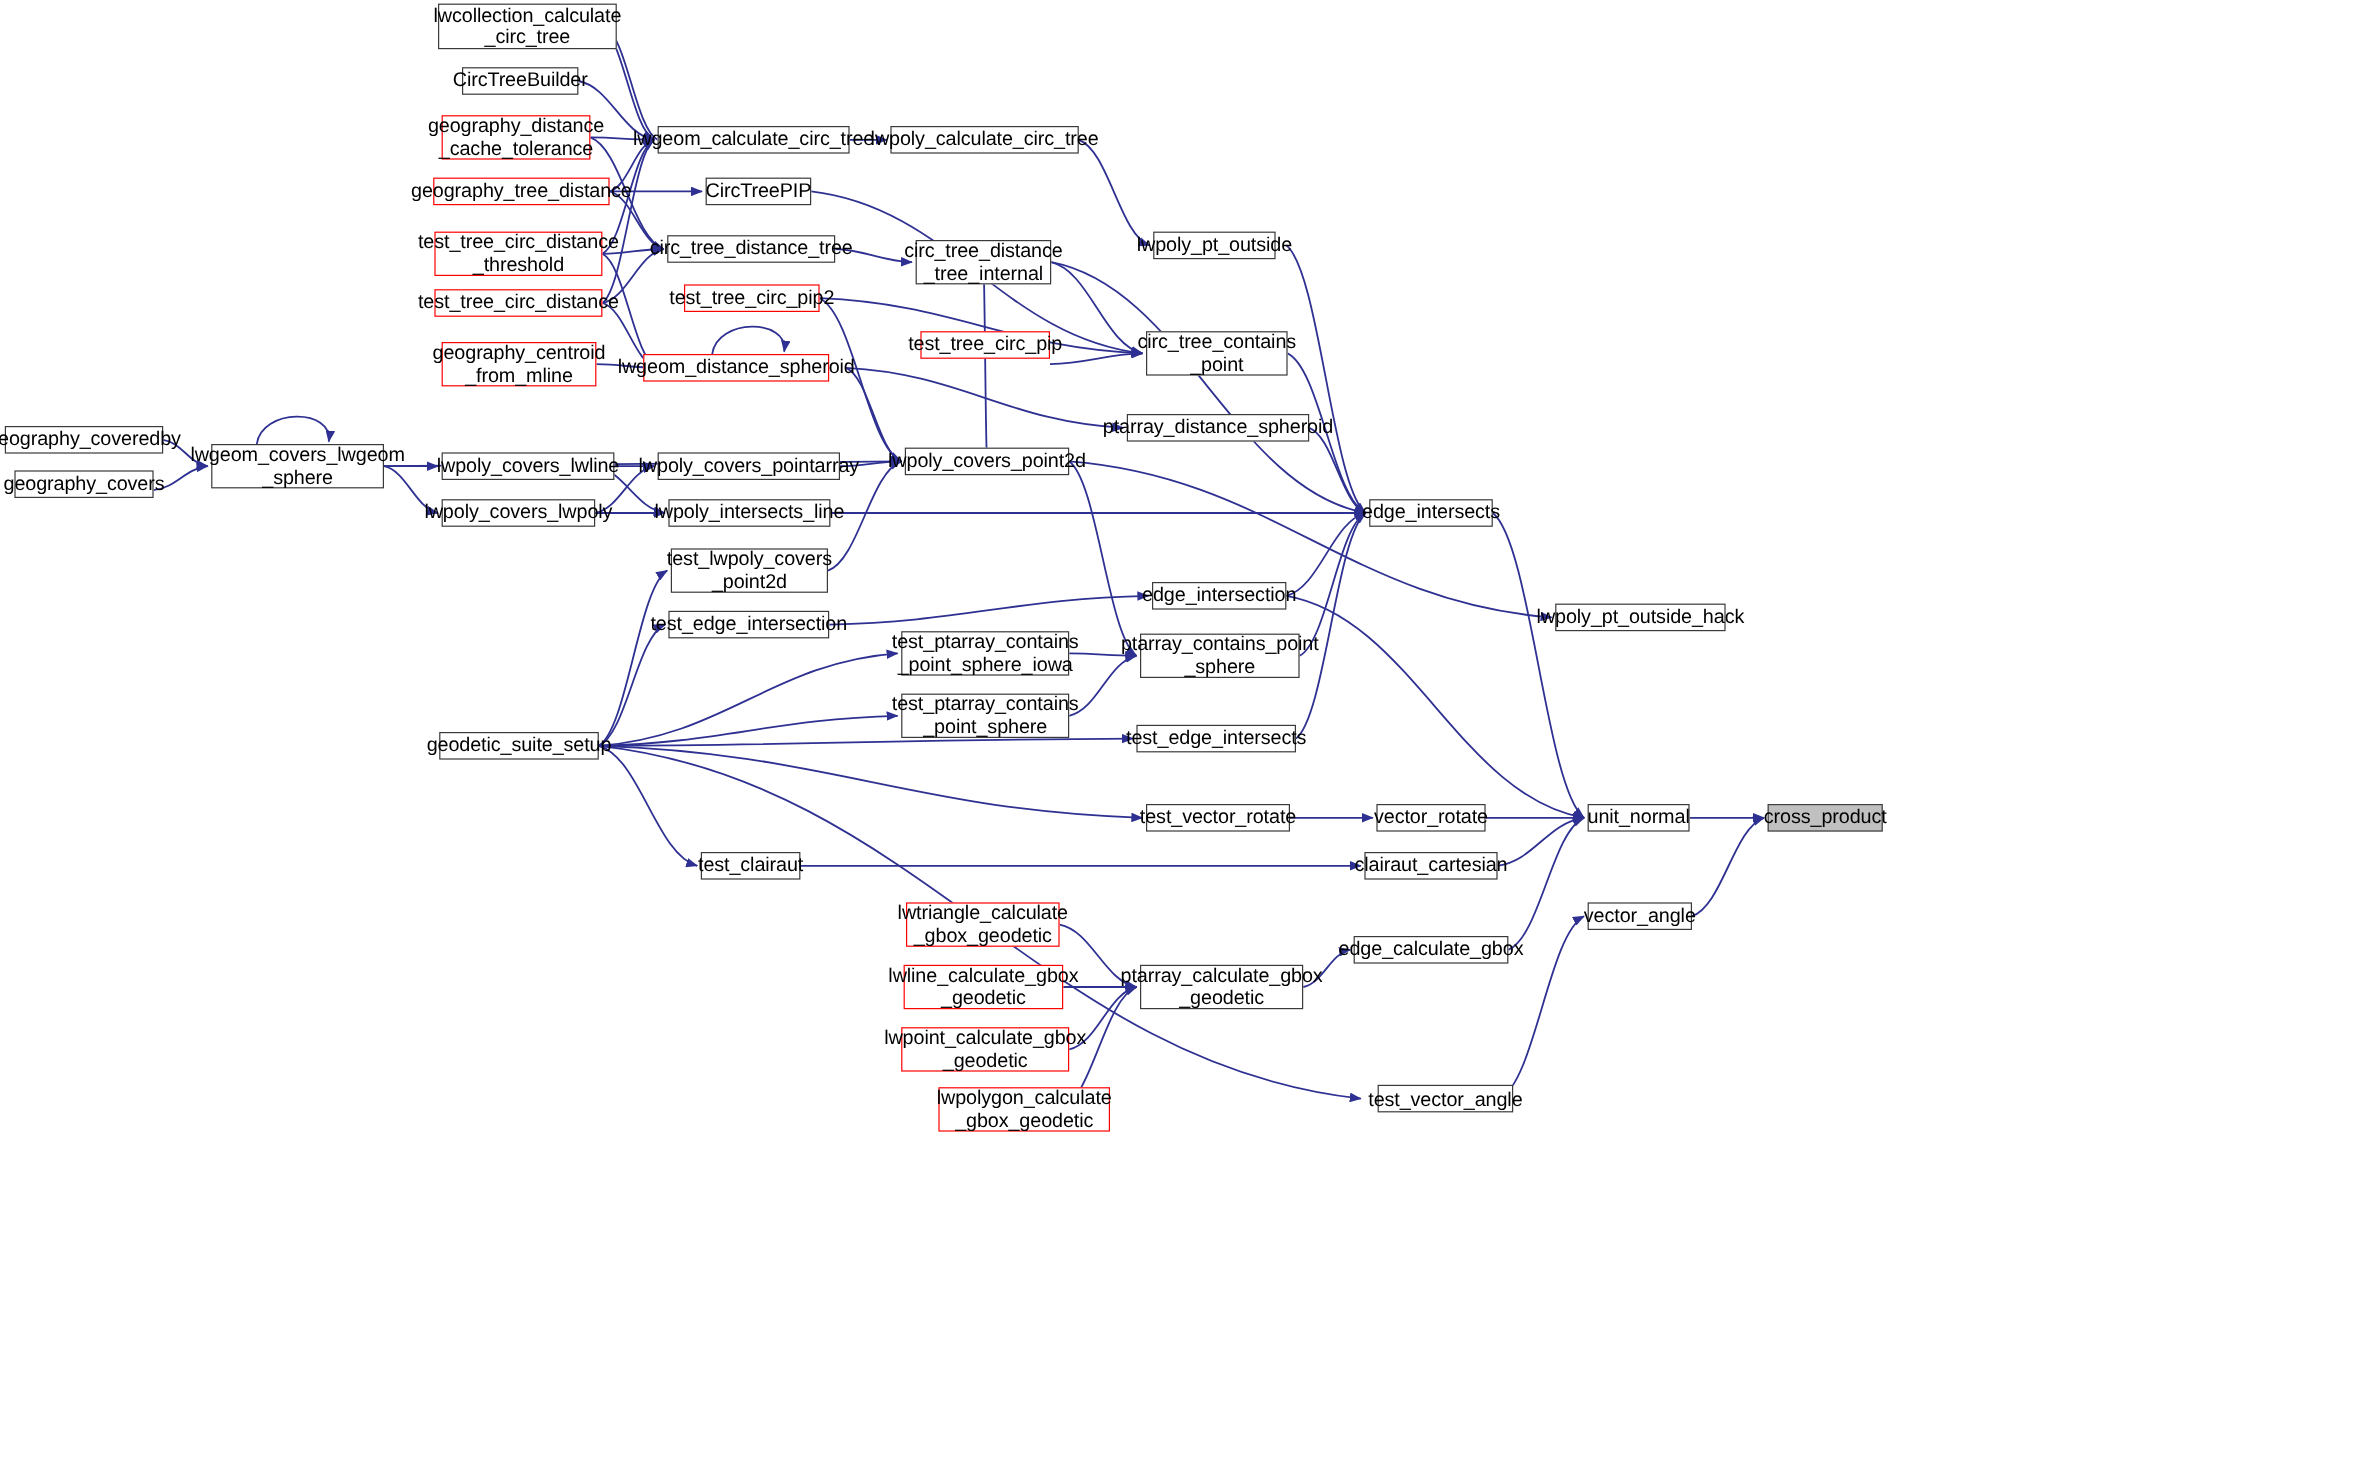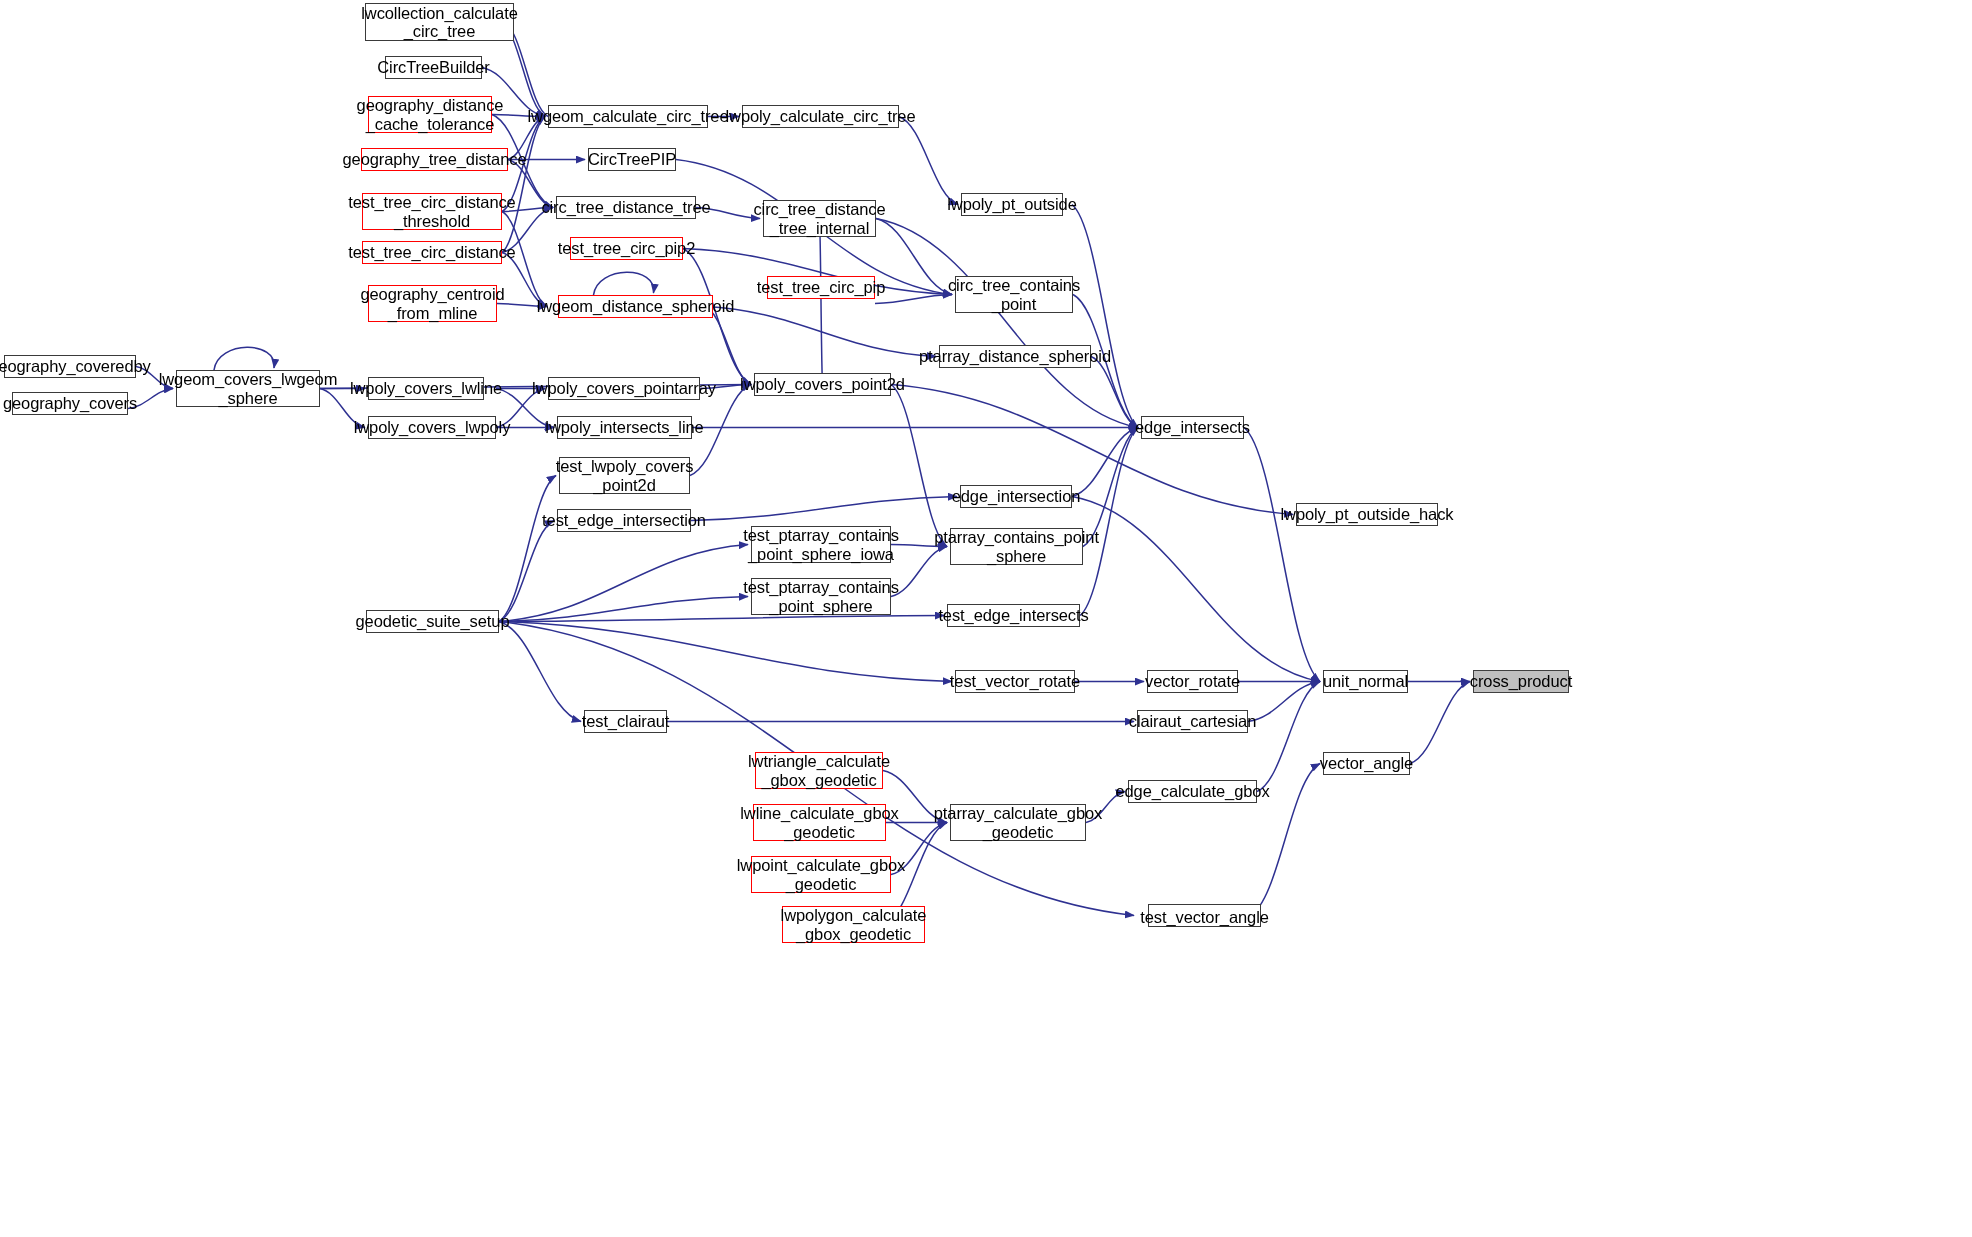--- a/index.html
+++ b/index.html
@@ -147,37 +147,37 @@
         <span>test_tree_circ_distance</span>
       </div>
       <div class="node" style="left: 955px; top: 276px; width: 118px; height: 37px;">
         <span>circ_tree_contains
 _point</span>
       </div>
       <div class="node red" style="left: 368px; top: 285px; width: 129px; height: 37px;">
         <span>geography_centroid
 _from_mline</span>
       </div>
-      <div class="node red" style="left: 558px; top: 295px; width: 155px; height: 23px;">
+      <div class="node red" style="left: 536px; top: 295px; width: 155px; height: 23px;">
         <span>lwgeom_distance_spheroid</span>
       </div>
       <div class="node red" style="left: 767px; top: 276px; width: 108px; height: 23px;">
         <span>test_tree_circ_pip</span>
       </div>
       <div class="node" style="left: 939px; top: 345px; width: 152px; height: 23px;">
         <span>ptarray_distance_spheroid</span>
       </div>
       <div class="node" style="left: 4px; top: 355px; width: 132px; height: 23px;">
         <span>geography_coveredby</span>
       </div>
       <div class="node" style="left: 176px; top: 370px; width: 144px; height: 37px;">
         <span>lwgeom_covers_lwgeom
 _sphere</span>
       </div>
-      <div class="node" style="left: 368px; top: 377px; width: 116px; height: 23px;">
+      <div class="node" style="left: 368px; top: 377px; width: 144px; height: 23px;">
         <span>lwpoly_covers_lwline</span>
       </div>
       <div class="node" style="left: 548px; top: 377px; width: 152px; height: 23px;">
         <span>lwpoly_covers_pointarray</span>
       </div>
       <div class="node" style="left: 754px; top: 373px; width: 137px; height: 23px;">
         <span>lwpoly_covers_point2d</span>
       </div>
       <div class="node" style="left: 12px; top: 392px; width: 116px; height: 23px;">
         <span>geography_covers</span>

